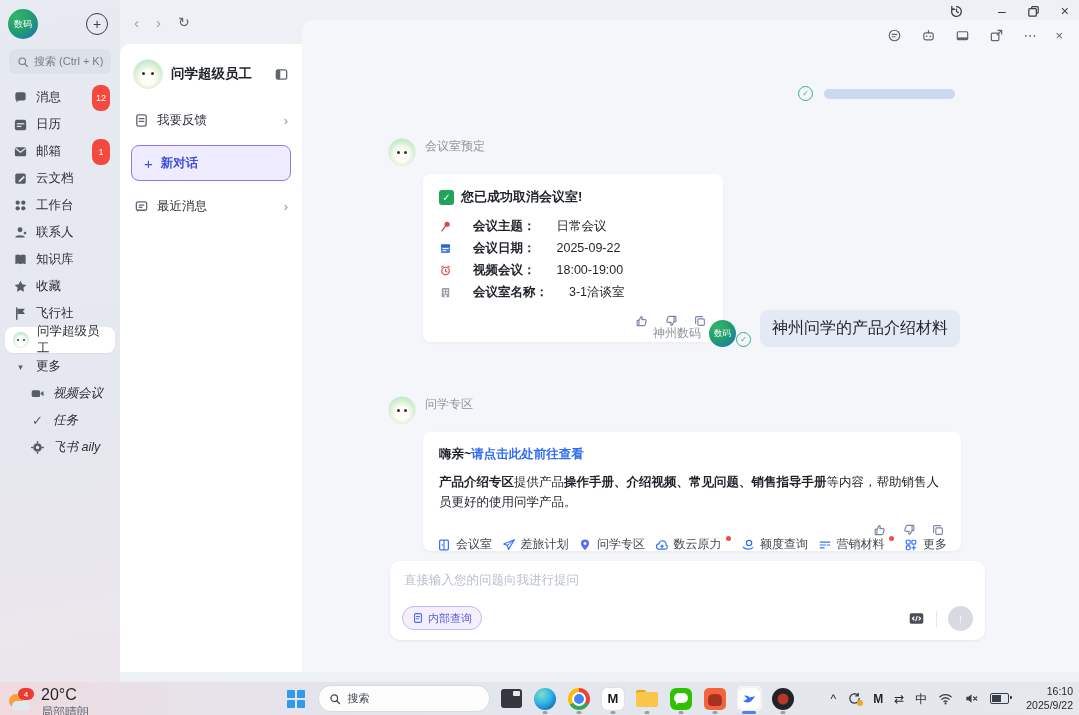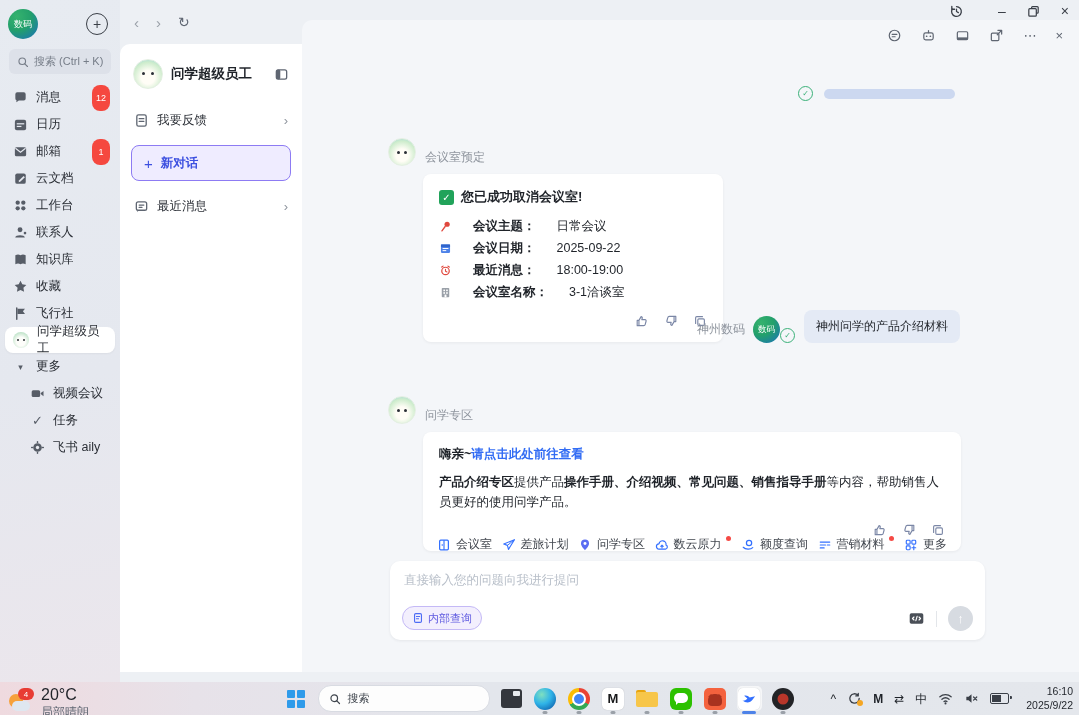--- a/index.html
+++ b/index.html
@@ -14,21 +14,21 @@
   .rail-top{display:flex;justify-content:space-between;align-items:center;padding:9px 12px 4px 8px;}
   .rail-avatar{width:30px;height:30px;border-radius:50%;color:#fff;font-size:9px;display:flex;align-items:center;justify-content:center;
         background:radial-gradient(circle at 30% 25%,#35b26e 0%,#23a06b 45%,#1a6fc0 100%);}
   .rail-plus{width:20px;height:20px;border:1.6px solid #3a3f47;border-radius:50%;color:#3a3f47;
         display:flex;align-items:center;justify-content:center;font-size:14px;line-height:1;}
   .rail-search{margin:6px 9px 10px;height:25px;background:#dde1e9;border-radius:6px;color:#767d88;font-size:11px;
         display:flex;align-items:center;gap:5px;padding:0 8px;white-space:nowrap;}
   .rail-item{height:27px;display:flex;align-items:center;gap:8px;padding:0 6px 0 13px;font-size:12.5px;color:#2b2f36;position:relative;}
   .rail-item .ric{width:15px;height:15px;flex:none;color:#575d67;display:flex;align-items:center;justify-content:center;}
   .rail-item.sel{background:#fff;border-radius:8px;margin:0 5px;padding-left:8px;height:26px;box-shadow:0 1px 2px rgba(31,35,41,.05);}
-  .rail-item.sub{padding-left:30px;}
+  .rail-item.sub{padding-left:30px;font-style:italic;}
   .badge{margin-left:auto;background:#f5483f;color:#fff;border-radius:8px;font-size:9px;min-width:10px;height:26px;
         display:flex;align-items:center;justify-content:center;padding:0 4px;margin-right:4px;}
   .mini-bot{width:16px;height:16px;border-radius:50%;flex:none;background:radial-gradient(circle at 50% 60%,#fdfdfa 35%,#bfe3c9 75%,#7bc7e0 100%);position:relative;}
   .mini-bot i{position:absolute;top:7px;width:2px;height:2px;background:#2b2f36;border-radius:50%;}
   .mini-bot i:first-child{left:4px}.mini-bot i:last-child{right:4px}
   .caret{color:#575d67;font-size:9px;width:15px;text-align:center;}
 
   
   .panel{position:absolute;left:120px;top:0;width:182px;height:100%;}
   .panel-nav{height:44px;display:flex;align-items:center;gap:17px;padding:0 14px;color:#9aa0a8;font-size:15px;}
@@ -57,21 +57,21 @@
   .chat-head .g{font-size:13px;}
   .chat-body{position:absolute;left:0;right:0;top:20px;bottom:10px;background:#f4f6f9;border-top-left-radius:10px;}
 
   .skel-row{position:absolute;top:66px;right:124px;display:flex;align-items:center;gap:11px;}
   .readck{width:13px;height:13px;border:1.3px solid #3bb179;border-radius:50%;color:#3bb179;font-size:8px;
         display:flex;align-items:center;justify-content:center;flex:none;}
   .skel-bar{width:131px;height:10px;border-radius:5px;background:#ccd8f0;}
 
   .msg-bot{position:absolute;left:86px;}
   .m1{top:118px;} .m2{top:376px;}
-  .msg-headrow{display:flex;align-items:flex-end;gap:9px;}
+  .msg-headrow{display:flex;align-items:flex-start;gap:9px;}
   .sender{font-size:12px;color:#8f959e;}
   .card{background:#fff;border-radius:8px;box-shadow:0 1px 3px rgba(31,35,41,.06);margin:8px 0 0 35px;padding:14px 16px;}
   .card1{width:268px;}
   .card2{width:506px;}
   .c-title{display:flex;align-items:center;gap:7px;font-size:13px;font-weight:bold;margin-bottom:9px;}
   .okbox{width:15px;height:15px;background:#21a35a;border-radius:3px;color:#fff;font-size:10px;display:flex;align-items:center;justify-content:center;flex:none;}
   .f-row{display:flex;align-items:center;gap:21px;font-size:12.5px;line-height:22px;}
   .f-row b{font-weight:bold;}
   .f-ic{width:13px;height:13px;flex:none;}
   .acts{display:flex;justify-content:flex-end;gap:15px;margin-top:11px;color:#7b87a6;}
@@ -79,21 +79,21 @@
   .flip{transform:rotate(180deg);}
   .z-line1{font-size:12.5px;font-weight:bold;margin-bottom:9px;}
   .z-link{color:#336df4;}
   .z-p{font-size:12.5px;line-height:20px;}
 
   .msg-user{position:absolute;top:283px;right:84px;display:flex;flex-direction:row;align-items:flex-end;}
   .u-head{display:flex;align-items:center;gap:8px;}
   .u-avatar{width:27px;height:27px;border-radius:50%;color:#fff;font-size:8.5px;display:flex;align-items:center;justify-content:center;
         background:radial-gradient(circle at 30% 25%,#35b26e 0%,#23a06b 45%,#1a6fc0 100%);}
   .u-brow{display:flex;align-items:flex-end;gap:9px;margin:7px 35px 0 0;}
-  .u-bubble{background:#e4eaf5;border-radius:8px;padding:8px 12px;font-size:12px;}
+  .u-bubble{background:#e4eaf5;border-radius:8px;padding:8px 12px;font-size:16px;}
 
   .qtoolbar{position:absolute;top:516px;left:135px;right:132px;display:flex;justify-content:space-between;align-items:center;}
   .chip{display:flex;align-items:center;gap:5px;font-size:12px;color:#41464e;position:relative;}
   .chip .ci{width:14px;height:14px;color:#3370ff;flex:none;}
   .rdot{width:5px;height:5px;background:#f54a45;border-radius:50%;position:relative;top:-6px;left:-1px;}
 
   .inputbox{position:absolute;top:541px;left:88px;width:595px;height:79px;background:#fff;border-radius:10px;
         box-shadow:0 1px 3px rgba(31,35,41,.07);}
   .inputbox input{position:absolute;top:4px;left:6px;right:6px;border:0;outline:none;font-size:12.5px;padding:8px;
         font-family:inherit;color:#1f2329;background:transparent;}
@@ -419,21 +419,21 @@
               </svg>
             <b>会议日期：</b>
             <span>2025-09-22</span>
           </div>
           <div class="f-row">
             <svg class="f-ic" viewBox="0 0 16 16">
                 <circle cx="8" cy="8.6" r="4.6" fill="none" stroke="#e0483e" stroke-width="1.5"></circle>
                 <path d="M8 6.4v2.4l1.8 1" stroke="#e0483e" stroke-width="1.3" fill="none" stroke-linecap="round"></path>
                 <path d="M3.4 3.8L5 2.6M12.6 3.8L11 2.6" stroke="#e0483e" stroke-width="1.5" stroke-linecap="round"></path>
               </svg>
-            <b>最近消息：</b>
+            <b>视频会议：</b>
             <span>18:00-19:00</span>
           </div>
           <div class="f-row">
             <svg class="f-ic" viewBox="0 0 16 16">
                 <rect x="3.4" y="2.4" width="9.2" height="11.4" rx="1" fill="#9aa0a8"></rect>
                 <rect x="5.4" y="4.4" width="2" height="2" fill="#fff"></rect>
                 <rect x="8.8" y="4.4" width="2" height="2" fill="#fff"></rect>
                 <rect x="5.4" y="7.6" width="2" height="2" fill="#fff"></rect>
                 <rect x="8.8" y="7.6" width="2" height="2" fill="#fff"></rect>
                 <rect x="6.8" y="10.6" width="2.4" height="3.2" fill="#fff"></rect>

